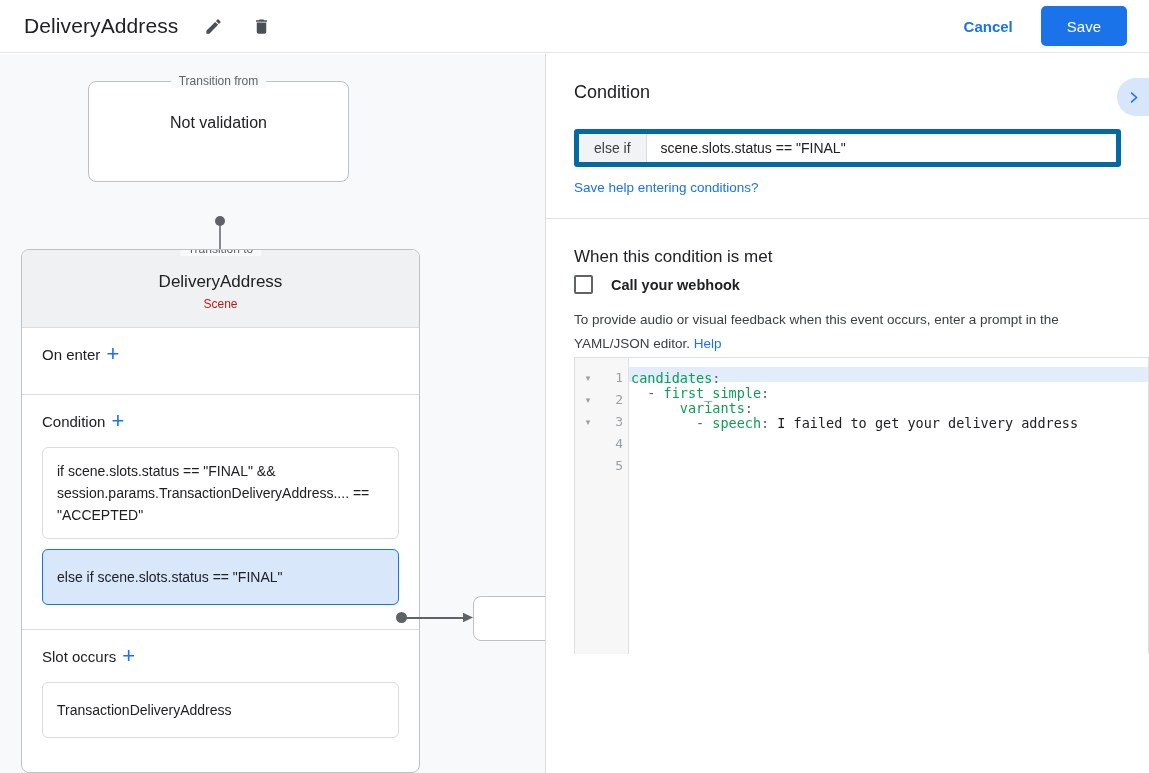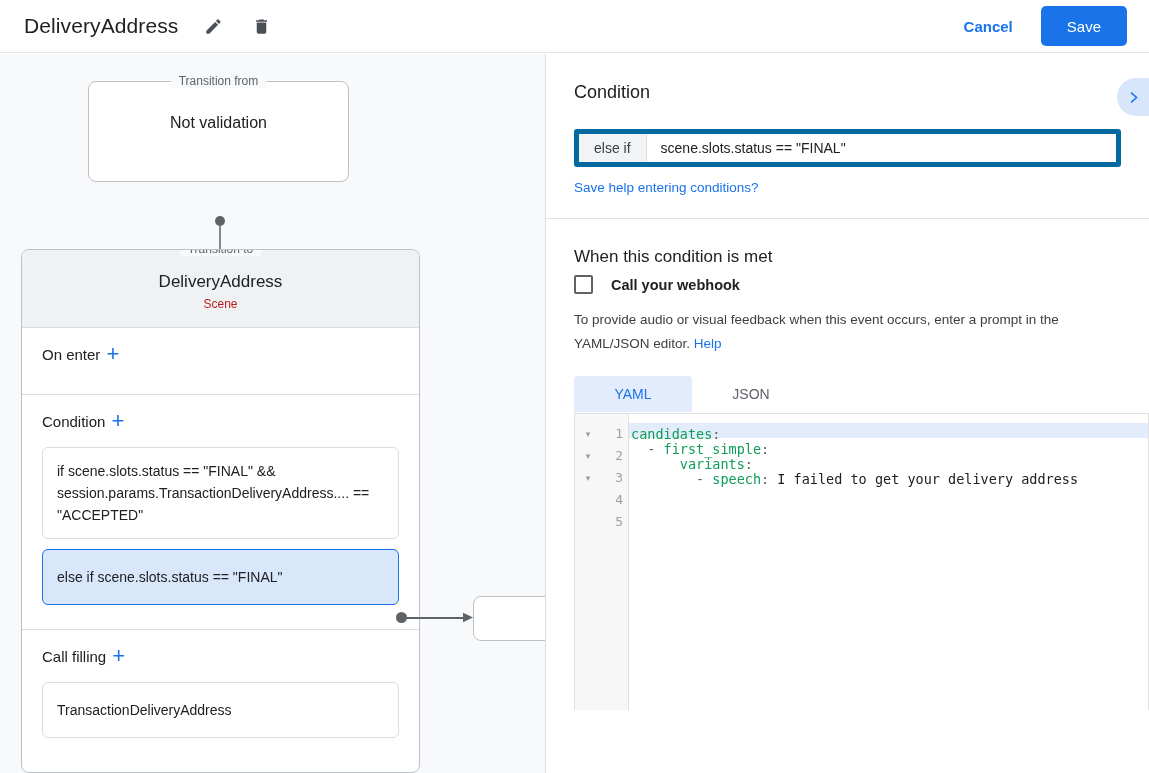--- a/index.html
+++ b/index.html
@@ -279,21 +279,21 @@
       <div class="section-head">
         <span class="section-title">Condition</span>
         <button class="plus-btn">+</button>
       </div>
       <div class="chip tall">if scene.slots.status == "FINAL" &amp;&amp; session.params.TransactionDeliveryAddress.... == "ACCEPTED"</div>
       <div class="chip short selected">else if scene.slots.status == "FINAL"</div>
     </div>
 
     <div class="section">
       <div class="section-head">
-        <span class="section-title">Call filling</span>
+        <span class="section-title">Slot occurs</span>
         <button class="plus-btn">+</button>
       </div>
       <div class="chip short">TransactionDeliveryAddress</div>
     </div>
   </div>
 
   <div class="conn-dot"></div>
   <div class="conn-line"></div>
   <svg class="conn-arrow" width="13" height="13" viewBox="0 0 13 13">
     <polygon points="12,6.5 2,1.7 2,11.3" fill="#5f6368"></polygon>
@@ -332,24 +332,20 @@
       <div class="cbox"></div>
       <div class="check-label">Call your webhook</div>
     </div>
 
 
     <div class="desc">
       <span>To provide audio or visual feedback when this event occurs, enter a prompt in the YAML/JSON editor.</span>
       <a>Help</a>
     </div>
 
-    <div class="tabs">
-      <div class="tab active">YAML</div>
-      <div class="tab">JSON</div>
-    </div>
   </div>
 
   <div class="editor" style="margin-left:28px; margin-right:0;">
     <div class="fold-col">
       <div class="fold">▾</div>
       <div class="fold">▾</div>
       <div class="fold">▾</div>
       <div class="fold"></div>
       <div class="fold"></div>
     </div>

